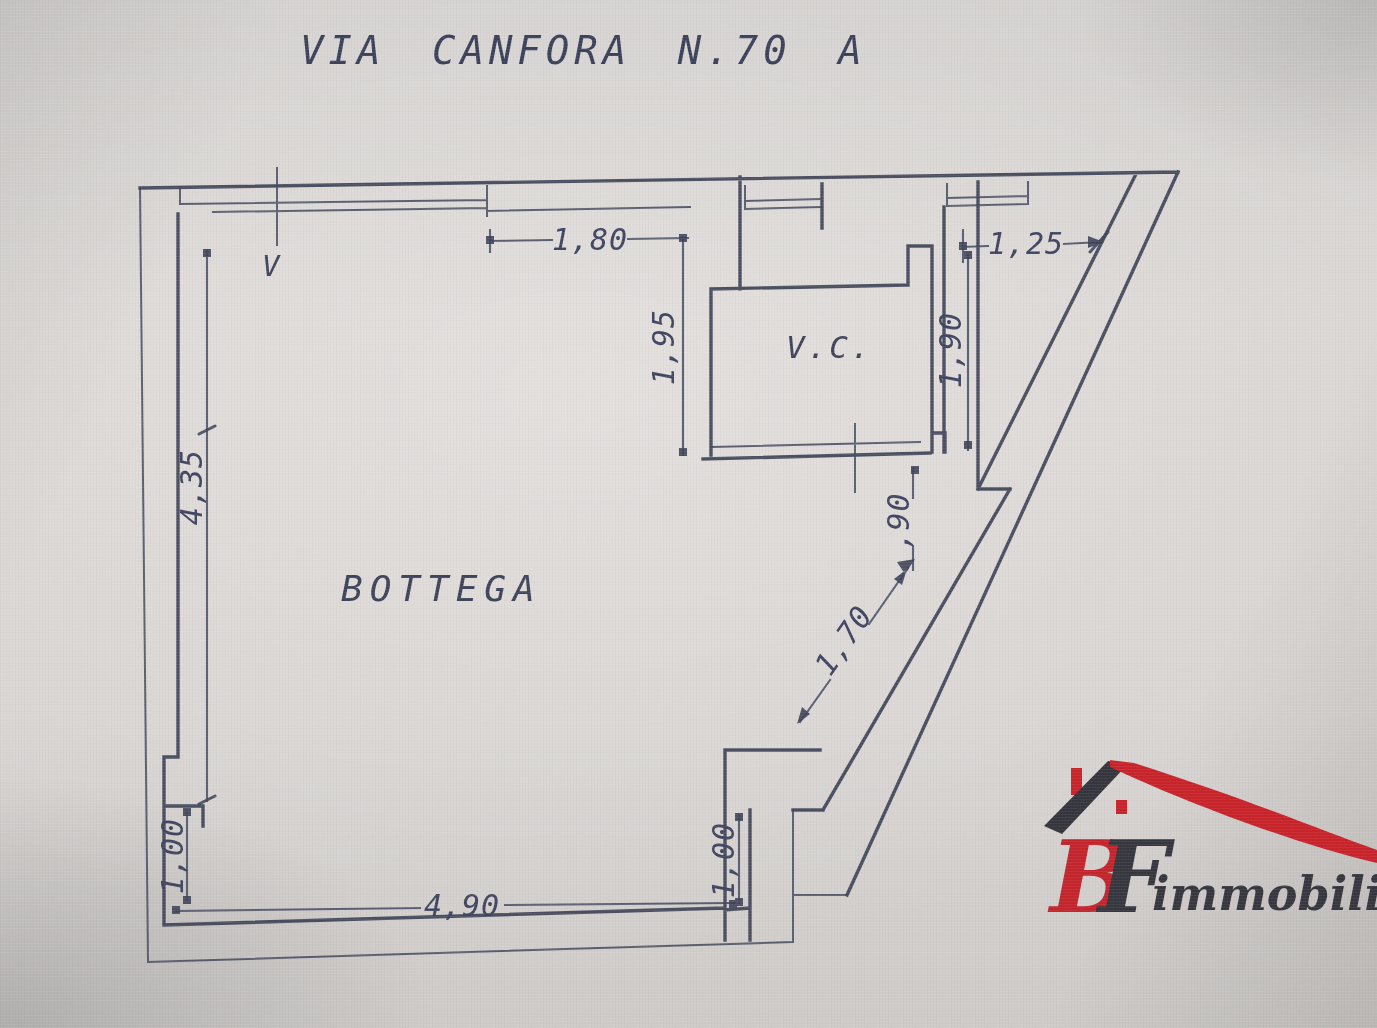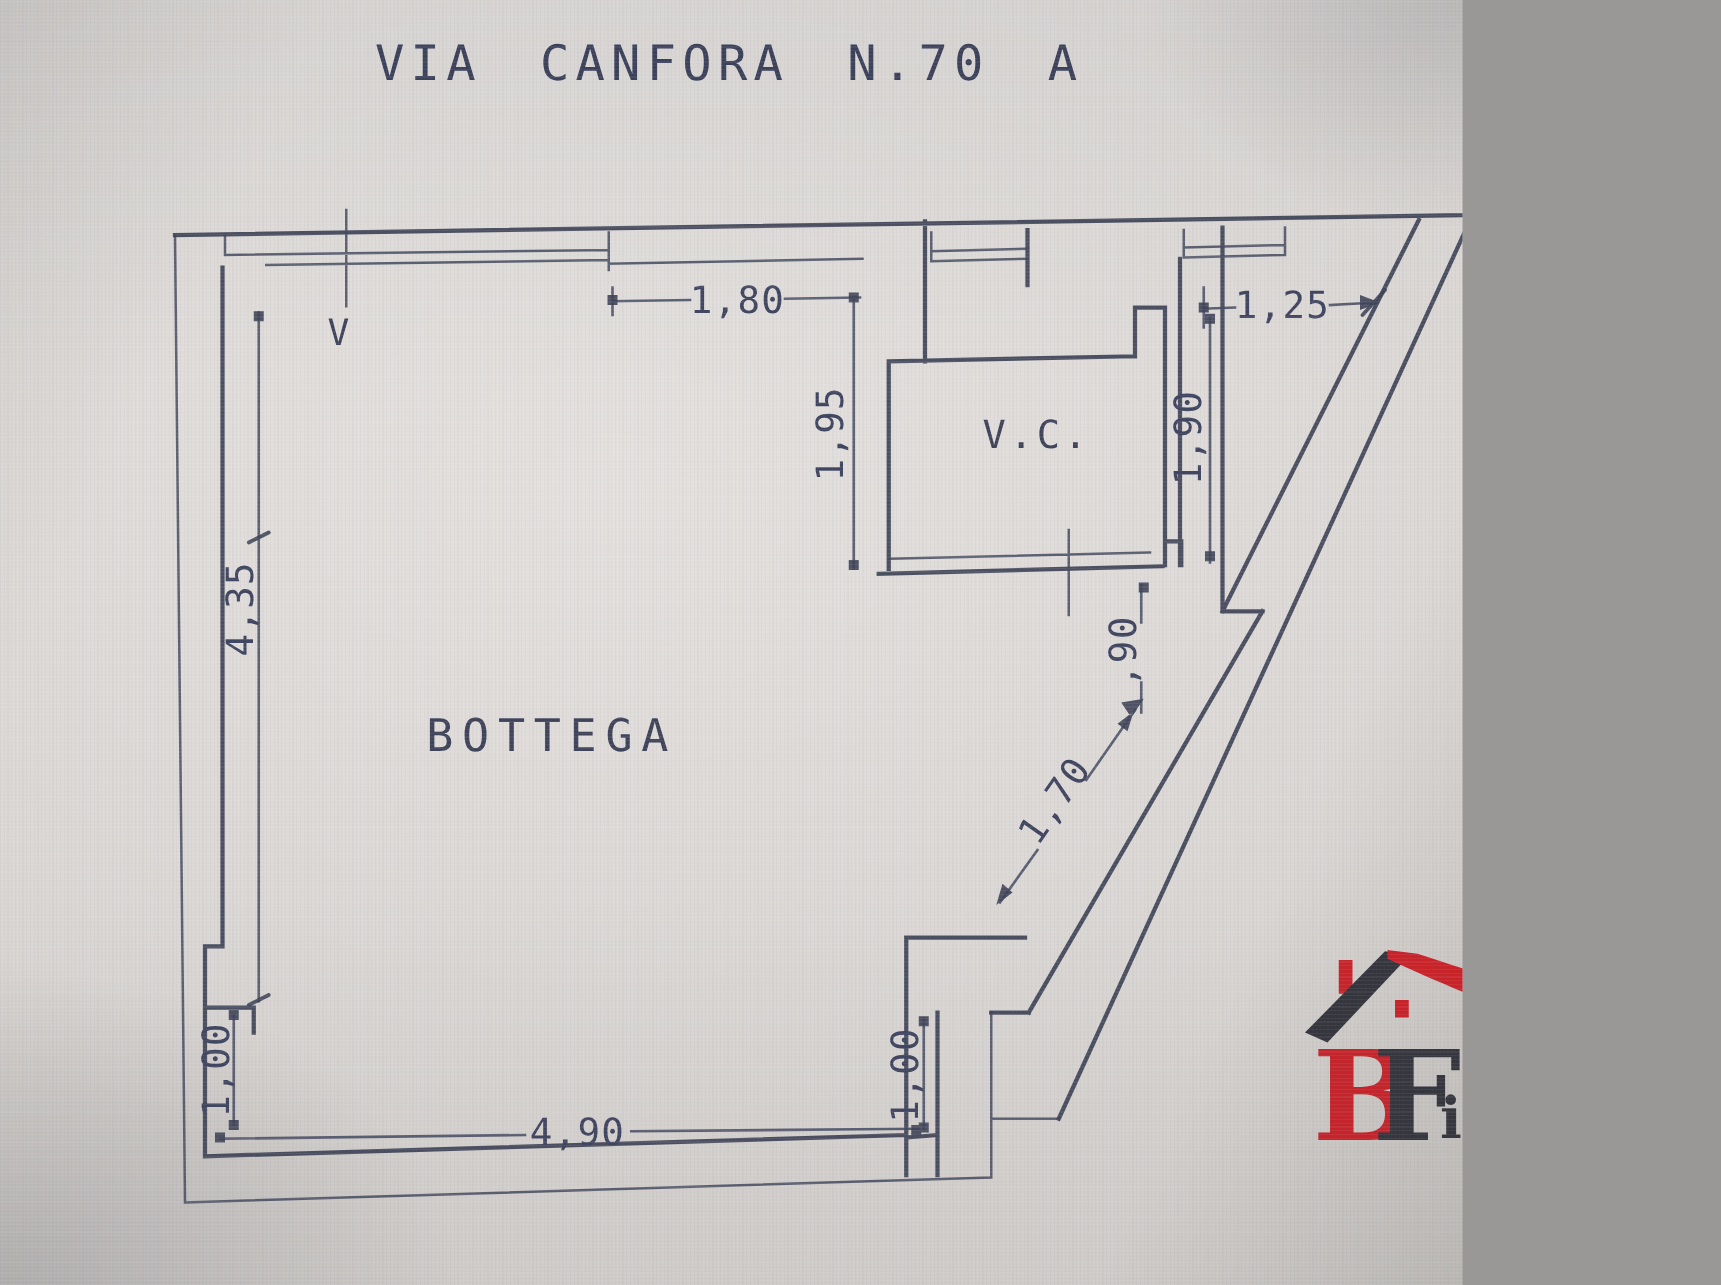--- a/index.html
+++ b/index.html
@@ -1,26 +1,27 @@
 <!DOCTYPE html>
 <html><head>
 <meta charset="utf-8">
 <style>
   html,body{margin:0;padding:0;background:#9a9896;}
   .photo{
     position:relative;
-    width:1170px;height:1028px;
+    width:1377px;height:1028px;
     overflow:hidden;
     font-family:"DejaVu Sans Mono", monospace;
     background:
       radial-gradient(ellipse 70% 55% at 0% 100%, rgba(55,55,65,.20), rgba(55,55,65,0) 45%),
       radial-gradient(ellipse 55% 45% at 100% 0%, rgba(55,55,65,.16), rgba(55,55,65,0) 40%),
       radial-gradient(ellipse 120% 90% at 42% 38%, rgba(255,255,255,.25), rgba(255,255,255,0) 62%),
       linear-gradient(115deg, rgba(0,0,0,.08), rgba(0,0,0,0) 16%, rgba(0,0,0,0) 82%, rgba(0,0,0,.10)),
       linear-gradient(to bottom, #d3d0ce, #dad6d3 30%, #d8d4d1 70%, #cecbc8);
+    font-style: italic;
   }
   .plan-svg{position:absolute;left:0;top:0;}
   .texture{
     position:absolute;left:0;top:0;width:100%;height:100%;
     background-image:
       repeating-linear-gradient(0deg, rgba(255,255,255,.07) 0 1px, rgba(0,0,0,0) 1px 3px),
       repeating-linear-gradient(90deg, rgba(110,112,135,.06) 0 1px, rgba(0,0,0,0) 1px 3px);
     opacity:.85;
     pointer-events:none;
   }

